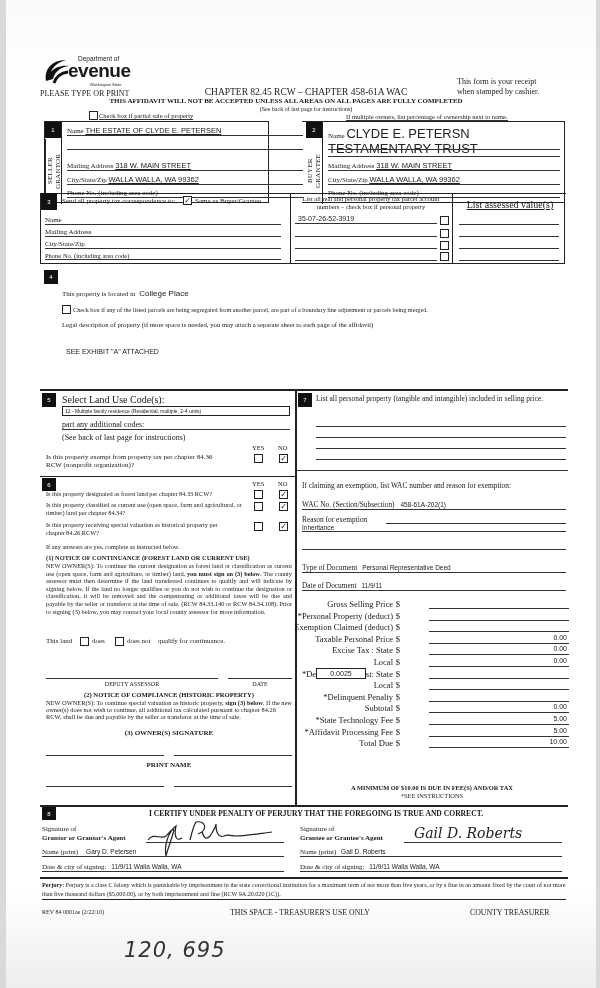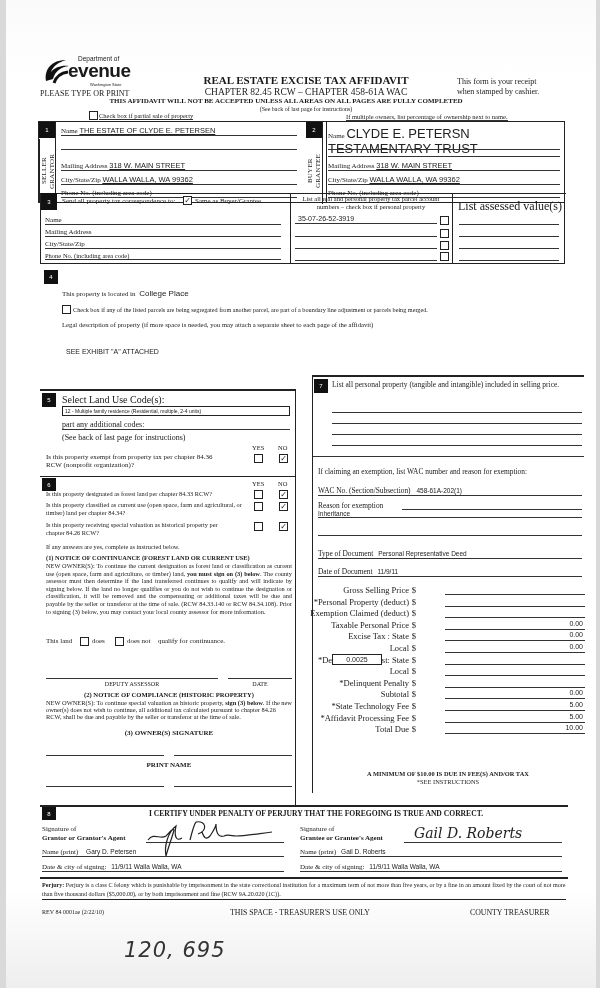--- a/index.html
+++ b/index.html
@@ -50,32 +50,31 @@
     <svg width="30" height="28" viewBox="0 0 30 28" style="position:absolute;left:0;top:2px;">
       <path d="M4 24 C2 12 10 3 24 3 C17 5 11 9 9 15 C13 10 20 8 27 9 C19 10 13 14 11 22 Z" fill="#111"></path>
       <path d="M12 26 C14 20 18 16 26 15" stroke="#111" stroke-width="3" fill="none"></path>
     </svg>
     <span class="abs sans" style="left:36px;top:0;font-size:6.5px;">Department of</span>
 
     <span class="abs sans" style="left:26px;top:5px;font-size:19px;font-weight:bold;letter-spacing:-0.5px;">evenue</span>
     <span class="abs sans" style="left:48px;top:27px;font-size:4px;">Washington State</span>
   </div>
   <div class="abs t8" style="left:34px;top:89px;">PLEASE TYPE OR PRINT</div>
-  <div class="abs b c" style="left:150px;top:74px;width:300px;font-size:11px;">REAL ESTATE EXCISE TAX AFFIDAVIT</div>
   <div class="abs c" style="left:150px;top:87px;width:300px;font-size:9.5px;">CHAPTER 82.45 RCW – CHAPTER 458-61A WAC</div>
   <div class="abs t8" style="left:451px;top:77px;">This form is your receipt</div>
   <div class="abs t8" style="left:451px;top:87px;">when stamped by cashier.</div>
   <div class="abs b c t7" style="left:60px;top:97px;width:440px;">THIS AFFIDAVIT WILL NOT BE ACCEPTED UNLESS ALL AREAS ON ALL PAGES ARE FULLY COMPLETED</div>
   <div class="abs c" style="left:150px;top:106px;width:300px;font-size:6px;">(See back of last page for instructions)</div>
 
   <div class="chk" style="left:83px;top:111px;"></div>
   <div class="abs" style="left:93px;top:112px;font-size:6.5px;border-bottom:1px solid #333;">Check box if partial sale of property</div>
   <div class="abs" style="left:340px;top:113px;font-size:6.5px;border-bottom:1px solid #333;">If multiple owners, list percentage of ownership next to name.</div>
 
-  <div class="abs" style="left:32px;top:121px;width:289px;height:82px;border:1px solid #222;">
+  <div class="abs" style="left:38px;top:121px;width:225px;height:82px;border:1px solid #222;">
     <div class="badge" style="left:0;top:0;width:16px;height:16px;">1</div>
     <div class="vert" style="left:0;top:17px;width:16px;height:64px;border-right:1px solid #222;">
       <span>SELLER</span><br>
       <span>GRANTOR</span>
     </div>
     <div class="abs" style="left:16px;top:0;width:1px;height:82px;background:#222;"></div>
     <div class="abs t7" style="left:22px;top:4px;width:236px;border-bottom:1px solid #333;">
       <span>Name</span>
       <span class="fill" style="font-size:7.5px;text-decoration:underline;">THE ESTATE OF CLYDE E. PETERSEN</span>
     </div>
@@ -136,21 +135,21 @@
     <div class="abs t7" style="left:4px;top:47px;width:236px;border-bottom:1px solid #333;">
       <span>City/State/Zip</span>
     </div>
     <div class="abs" style="left:4px;top:59px;width:236px;border-bottom:1px solid #333;font-size:6.5px;">
       <span>Phone No. (including area code)</span>
     </div>
 
     <div class="abs" style="left:249px;top:0;width:1px;height:71px;background:#222;"></div>
     <div class="abs" style="left:411px;top:0;width:1px;height:71px;background:#222;"></div>
     <div class="abs c" style="left:251px;top:2px;width:158px;font-size:6.5px;line-height:7.5px;">List all real and personal property tax parcel account numbers – check box if personal property</div>
-    <div class="abs c" style="left:413px;top:6px;width:112px;font-size:12px;">List assessed value(s)</div>
+    <div class="abs c" style="left:413px;top:6px;width:112px;font-size:10px;text-decoration:underline;">List assessed value(s)</div>
 
     <div class="abs" style="left:254px;top:22px;width:142px;border-bottom:1px solid #333;font-size:7px;">
       <span class="fill" style="padding-left:3px;">35-07-26-52-3919</span>
     </div>
     <div class="chk" style="left:399px;top:23px;"></div>
     <div class="abs" style="left:418px;top:31px;width:100px;border-bottom:1px solid #333;"></div>
 
     <div class="abs" style="left:254px;top:43px;width:142px;border-bottom:1px solid #333;"></div>
     <div class="chk" style="left:399px;top:36px;"></div>
     <div class="abs" style="left:418px;top:43px;width:100px;border-bottom:1px solid #333;"></div>
@@ -229,21 +228,21 @@
       <span>NEW OWNER(S): To continue special valuation as historic property, </span><b>sign (3) below</b><span>. If the new owner(s) does not wish to continue, all additional tax calculated pursuant to chapter 84.26 RCW, shall be due and payable by the seller or transferor at the time of sale.</span>
     </div>
     <div class="abs b c" style="left:6px;top:338px;width:246px;font-size:7px;">(3)  OWNER(S) SIGNATURE</div>
     <div class="abs" style="left:6px;top:364px;width:118px;border-bottom:1px solid #333;"></div>
     <div class="abs" style="left:134px;top:364px;width:118px;border-bottom:1px solid #333;"></div>
     <div class="abs b c" style="left:6px;top:370px;width:246px;font-size:7px;">PRINT NAME</div>
     <div class="abs" style="left:6px;top:395px;width:118px;border-bottom:1px solid #333;"></div>
     <div class="abs" style="left:134px;top:395px;width:118px;border-bottom:1px solid #333;"></div>
   </div>
 
-  <div class="abs" style="left:290px;top:375px;width:272px;height:416px;border-top:2px solid #222;margin-left:16px;">
+  <div class="abs" style="left:290px;top:389px;width:272px;height:416px;border-top:2px solid #222;">
     <div class="badge" style="left:2px;top:2px;width:14px;height:14px;">7</div>
     <div class="abs" style="left:20px;top:3px;width:245px;font-size:7.5px;line-height:10px;">List all  personal property (tangible and intangible) included in selling price.</div>
     <div class="abs" style="left:20px;top:35px;width:250px;border-bottom:1px solid #333;"></div>
     <div class="abs" style="left:20px;top:46px;width:250px;border-bottom:1px solid #333;"></div>
     <div class="abs" style="left:20px;top:57px;width:250px;border-bottom:1px solid #333;"></div>
     <div class="abs" style="left:20px;top:68px;width:250px;border-bottom:1px solid #333;"></div>
     <div class="abs" style="left:0;top:79px;width:272px;border-bottom:1px solid #333;"></div>
 
     <div class="abs" style="left:6px;top:90px;font-size:7.4px;white-space:nowrap;">If claiming an exemption, list WAC number and reason for exemption:</div>
     <div class="abs t7" style="left:6px;top:109px;width:264px;border-bottom:1px solid #333;font-size:7.4px;">

